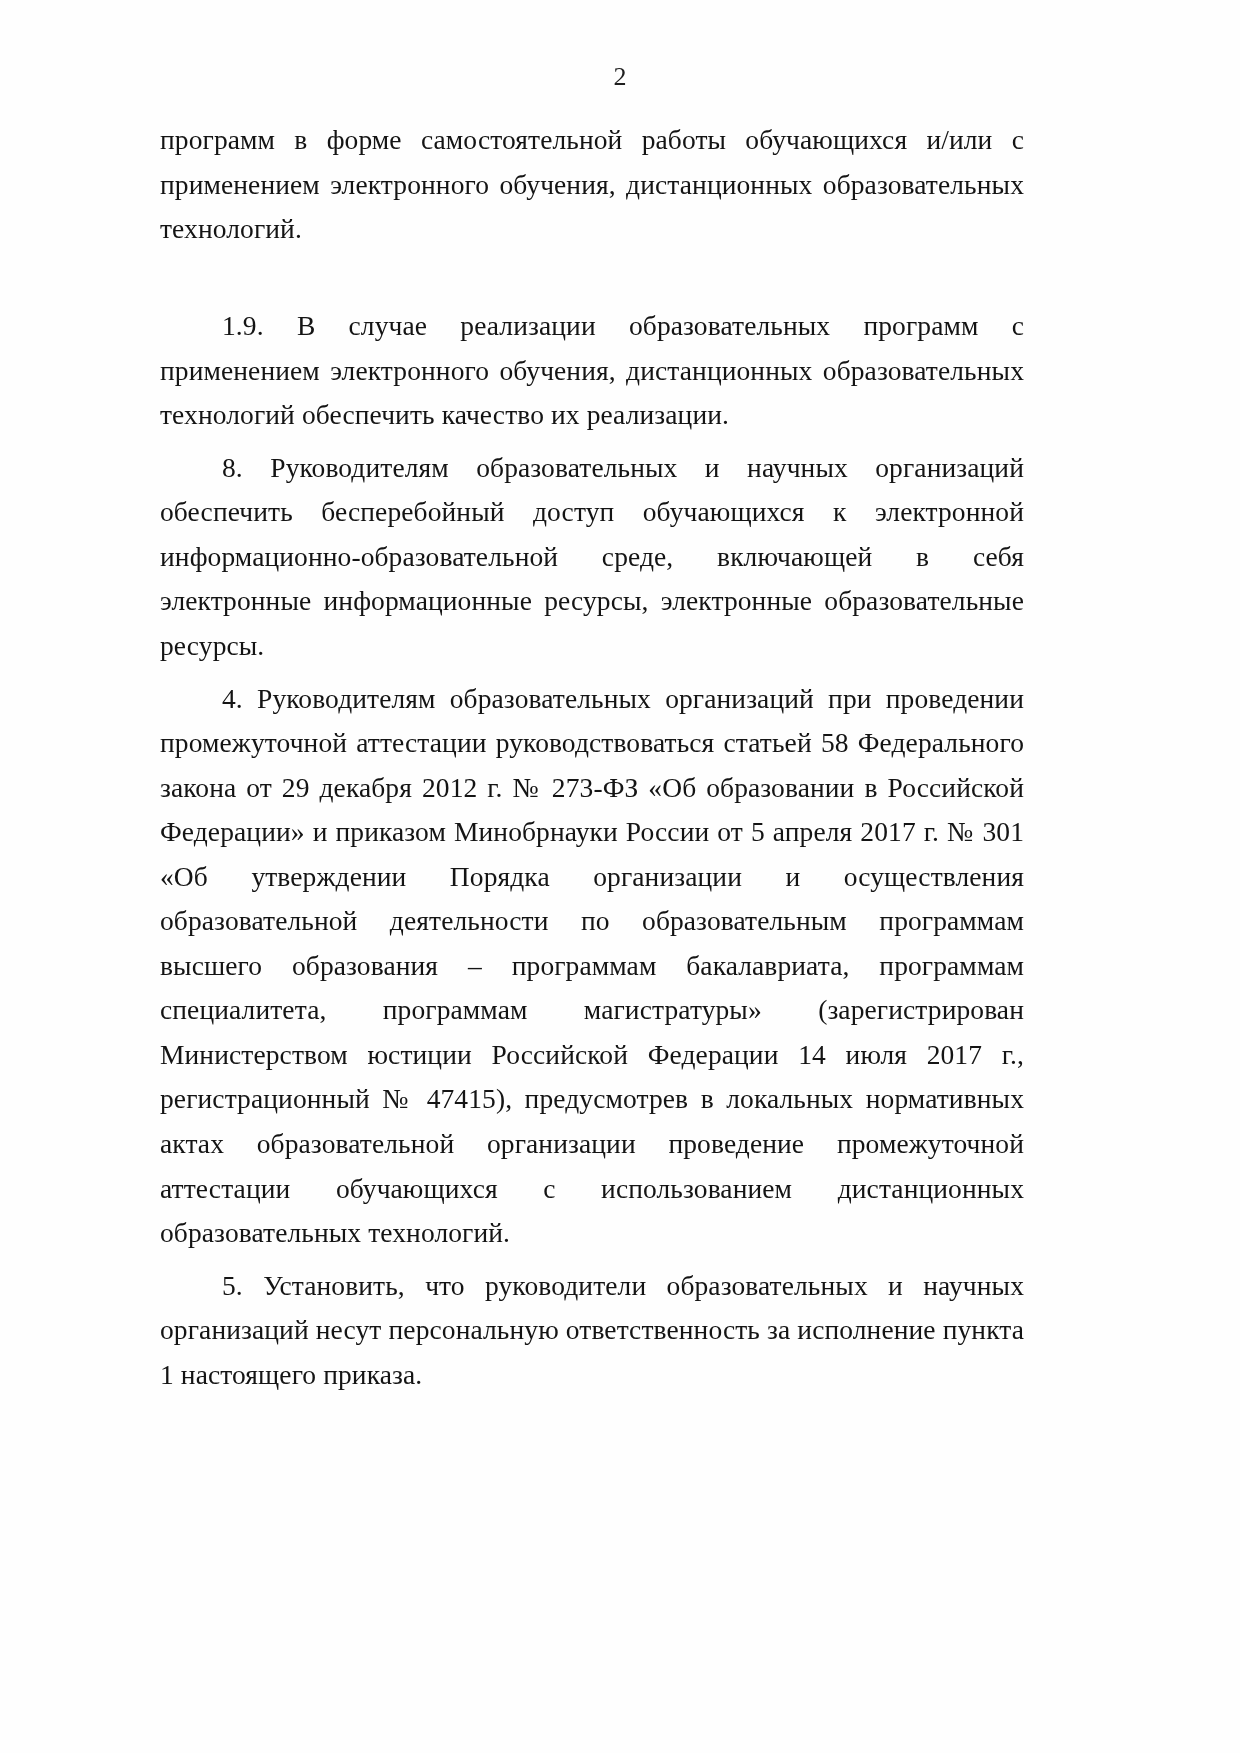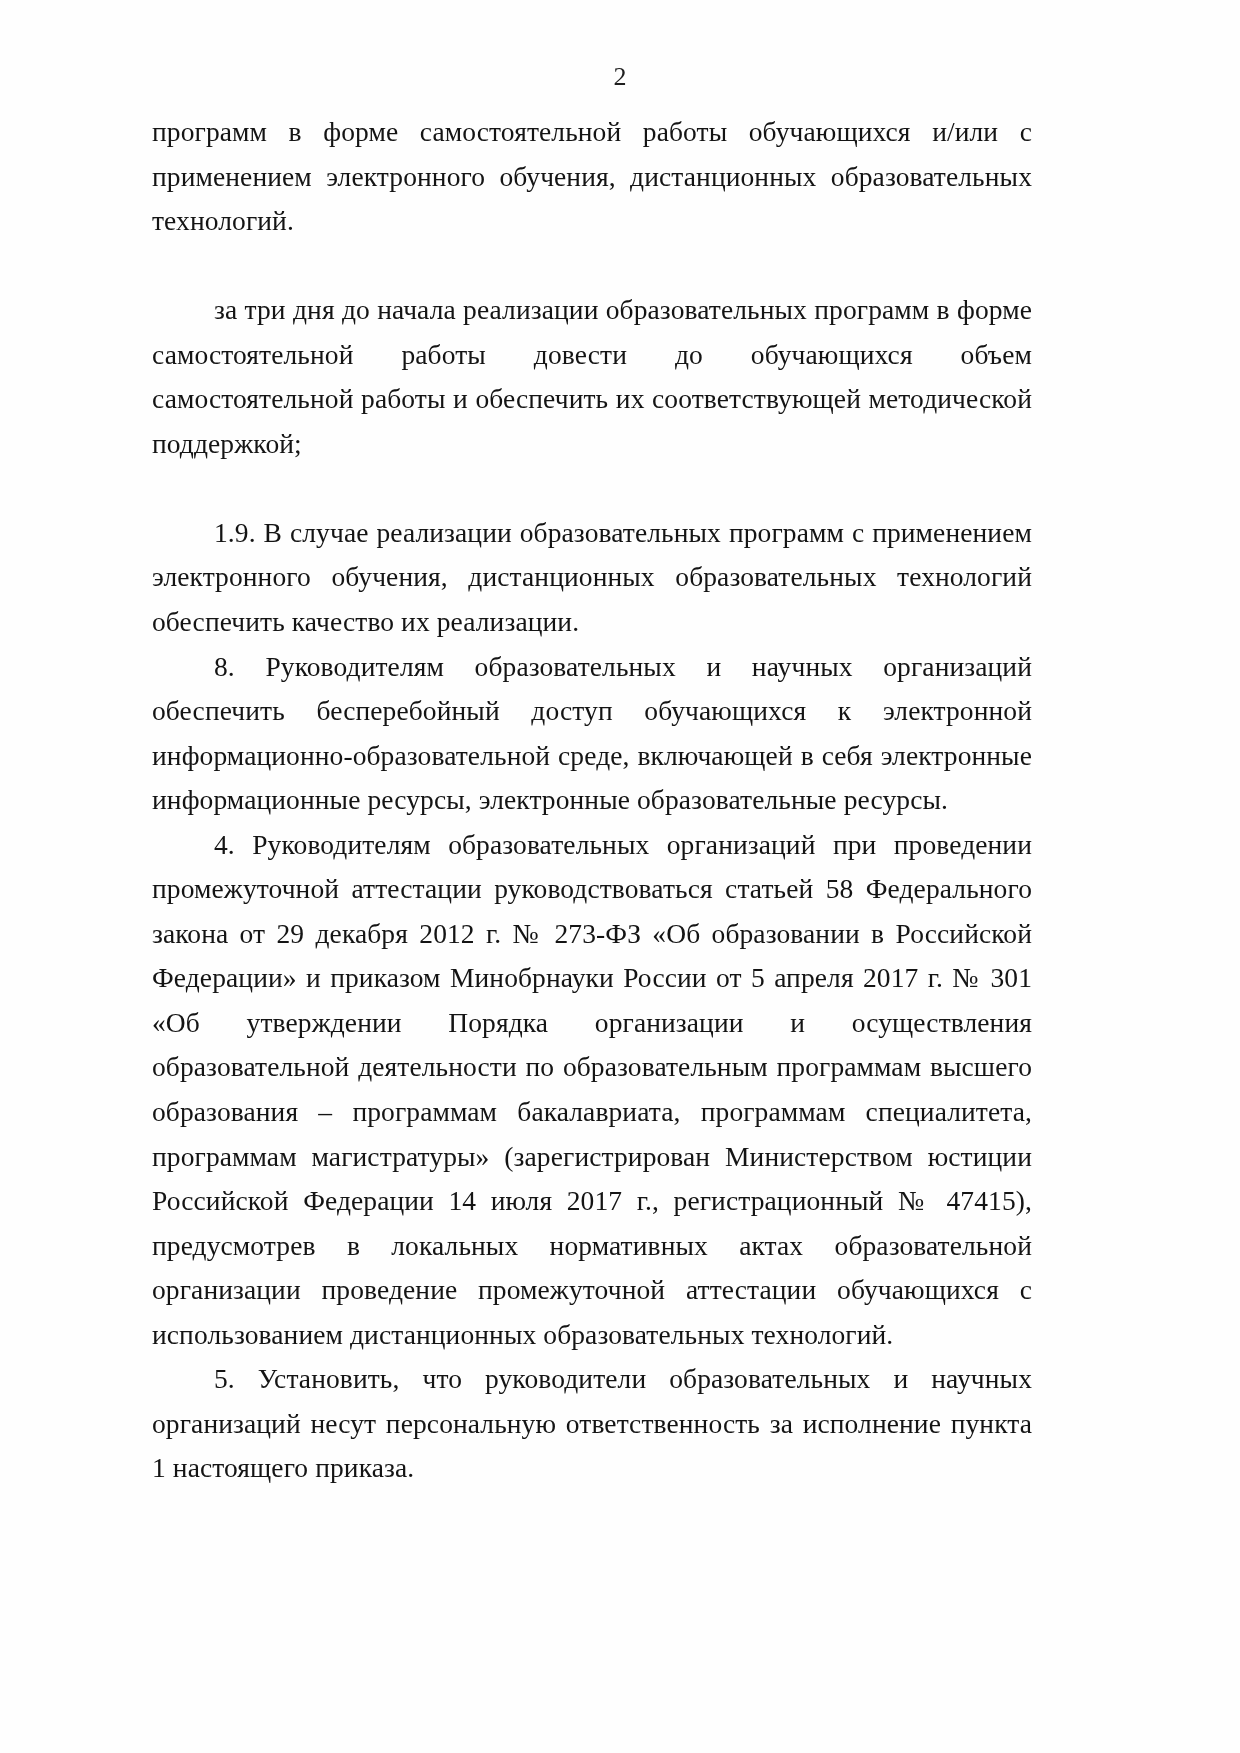--- a/index.html
+++ b/index.html
@@ -32,21 +32,21 @@
     font-size: 26px;
     color: #1f1f1f;
   }
   .content {
     position: absolute;
     top: 110px;
     left: 152px;
     width: 880px;
   }
   p {
-    margin: 0;
+    margin: 8px;
     font-size: 27.5px;
     line-height: 1.62;
     text-align: justify;
     text-justify: inter-word;
     color: #141414;
     letter-spacing: 0.1px;
   }
   p.indent {
     text-indent: 62px;
   }
@@ -62,21 +62,20 @@
 
 <div class="page">
 
   <div class="page-number">2</div>
 
   <div class="content">
 
     <p class="stretch-last">программ в форме самостоятельной работы обучающихся и/или с применением электронного обучения, дистанционных образовательных технологий.</p>
 
 
-    <p class="indent stretch-last">за три дня до начала реализации образовательных программ в форме самостоятельной работы довести до обучающихся объем самостоятельной работы и обеспечить их соответствующей методической поддержкой;</p>
 
 
     <p class="indent">1.9. В случае реализации образовательных программ с применением электронного обучения, дистанционных образовательных технологий обеспечить качество их реализации.</p>
 
     <p class="indent">8. Руководителям образовательных и научных организаций обеспечить бесперебойный доступ обучающихся к электронной информационно-образовательной среде, включающей в себя электронные информационные ресурсы, электронные образовательные ресурсы.</p>
 
     <p class="indent">4. Руководителям образовательных организаций при проведении промежуточной аттестации руководствоваться статьей 58 Федерального закона от 29 декабря 2012 г. № 273-ФЗ «Об образовании в Российской Федерации» и приказом Минобрнауки России от 5 апреля 2017 г. № 301 «Об утверждении Порядка организации и осуществления образовательной деятельности по образовательным программам высшего образования – программам бакалавриата, программам специалитета, программам магистратуры» (зарегистрирован Министерством юстиции Российской Федерации 14 июля 2017 г., регистрационный № 47415), предусмотрев в локальных нормативных актах образовательной организации проведение промежуточной аттестации обучающихся с использованием дистанционных образовательных технологий.</p>
 
     <p class="indent">5. Установить, что руководители образовательных и научных организаций несут персональную ответственность за исполнение пункта 1 настоящего приказа.</p>
 

